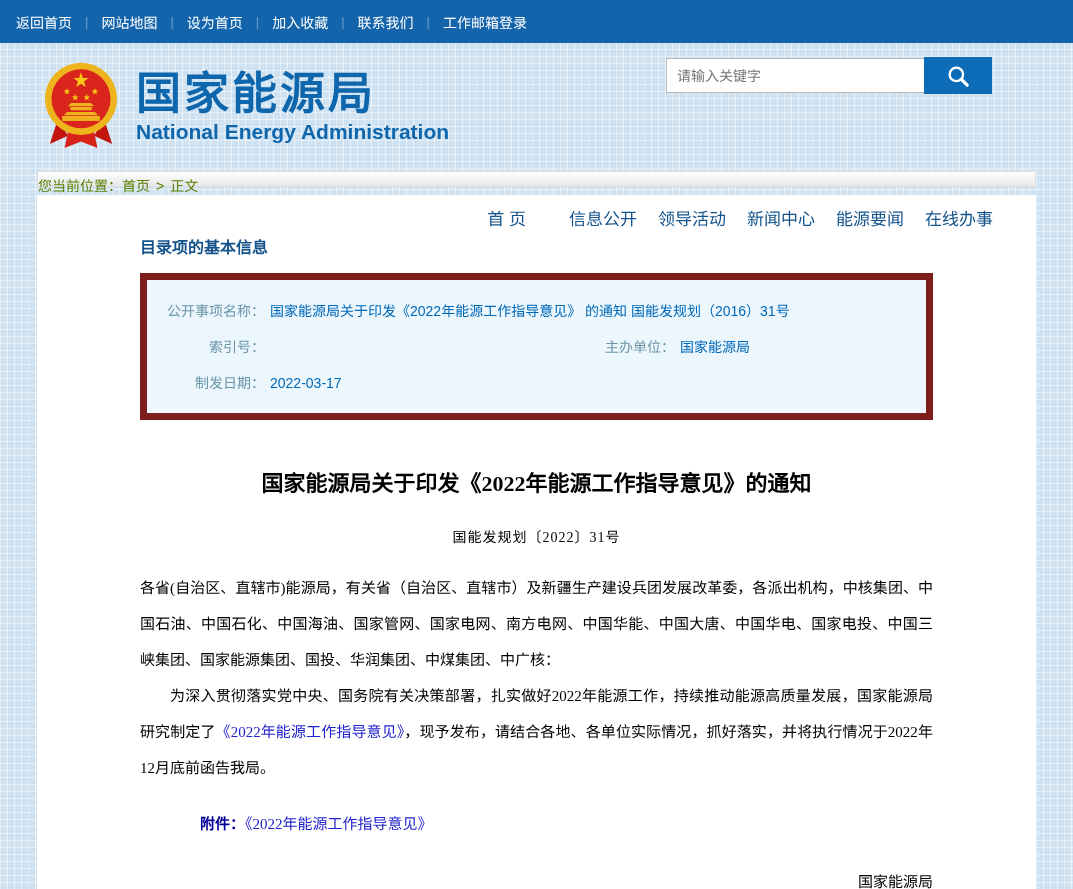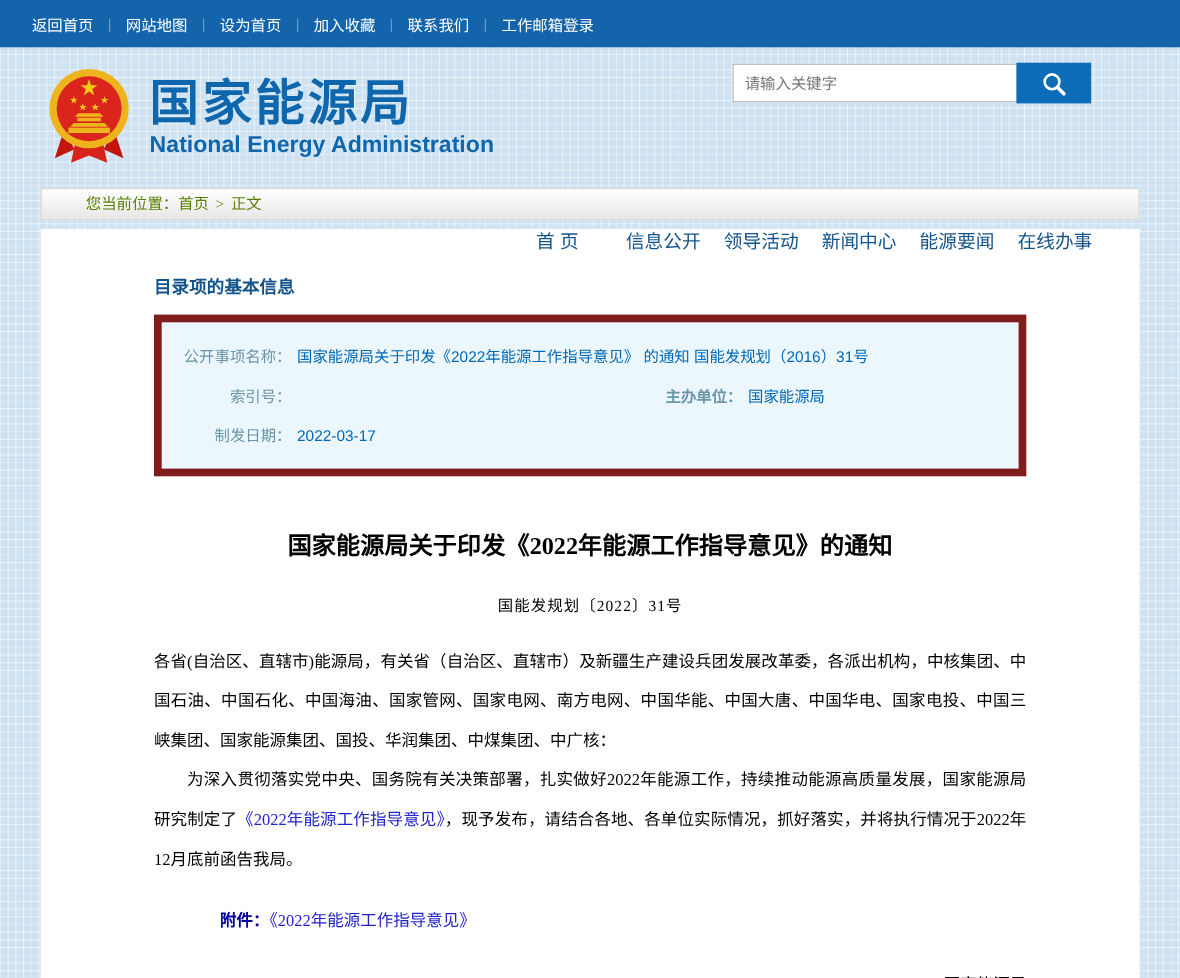--- a/index.html
+++ b/index.html
@@ -12,21 +12,21 @@
       linear-gradient(90deg, rgba(255,255,255,.55) 1px, transparent 1px),
       linear-gradient(rgba(168,199,228,.45) 1px, transparent 1px),
       linear-gradient(90deg, rgba(168,199,228,.45) 1px, transparent 1px);
     background-size:7px 7px, 7px 7px, 28px 28px, 28px 28px;
     overflow:hidden;
   }
 
   
   .topbar {
     height:43px; background:#1464ac; color:#fff;
-    display:flex; align-items:center; padding-left:29px;
+    display:flex; align-items:center; padding-left:16px;
     font-size:14px;
   }
   .topbar a { color:#fff; text-decoration:none; cursor:pointer; }
   .topbar .sep { color:#6d9cc9; margin:0 13px; font-size:13px; }
 
   
   .site-header { position:relative; height:128px; }
   .logo-wrap { position:absolute; left:40px; top:16px; display:flex; align-items:center; }
   .emblem { width:82px; height:96px; }
   .site-title { margin-left:14px; color:#0e66ad; }
@@ -45,43 +45,43 @@
   }
   .main-nav {
     position:absolute; top:122px; right:80px; display:flex; align-items:center;
     font-size:17px; color:#14538c;
   }
   .main-nav a { color:#14538c; text-decoration:none; cursor:pointer; margin-left:21px; white-space:nowrap;margin-top:40px; }
   .main-nav a:first-child { margin-left:0; margin-right:22px; }
 
   
   .breadcrumb {
-    margin:0 37px; height:29px; line-height:29px;
+    margin:0 37px; height:16px; line-height:29px;
     background:linear-gradient(#ffffff, #e7e7e7);
     border:1px solid #dcdcdc; border-radius:1px;
-    padding-left:40px; font-size:14px; color:#587f00;font-family:Liberation Serif, serif;
+    font-size:14px; color:#587f00;
   }
   .breadcrumb a { color:#587f00; text-decoration:none; cursor:pointer; }
   .breadcrumb .bc-sep { margin:0 6px; }
 
   
   .content {
     margin:8px 37px 0; background:#fff; min-height:681px;
     padding:39px 103px 30px;
   }
   .meta-heading { font-size:16px; font-weight:bold; color:#15548a; }
   .meta-box {
     margin-top:15px; background:#ecf6fd; border:7px solid #7f1d1d;
     padding:13px 0 12px; font-size:14px;
   }
   .meta-row { display:flex; line-height:36px; }
   .meta-pair { display:flex; }
   .meta-pair.first { width:432px; }
   .meta-label { width:118px; text-align:right; color:#6b96a8; white-space:nowrap; }
-  .meta-label.wide2 { width:96px;font-weight:bold; }
+  .meta-label.wide2 { width:96px; }
   .meta-value { color:#0068b7; padding-left:5px; white-space:nowrap; }
 
   .article { margin-top:49px; font-family:"Liberation Serif", serif; color:#000; }
   .article-title {
     text-align:center; font-size:22px; font-weight:bold;
     font-family:"Liberation Serif", serif; line-height:1.4;
   }
   .doc-number { text-align:center; font-size:14px; margin-top:26px; letter-spacing:1px; }
   .body-text { margin-top:24px; font-size:15px; line-height:36px; text-align:justify; }
   .body-text p.indent { text-indent:2em; }

